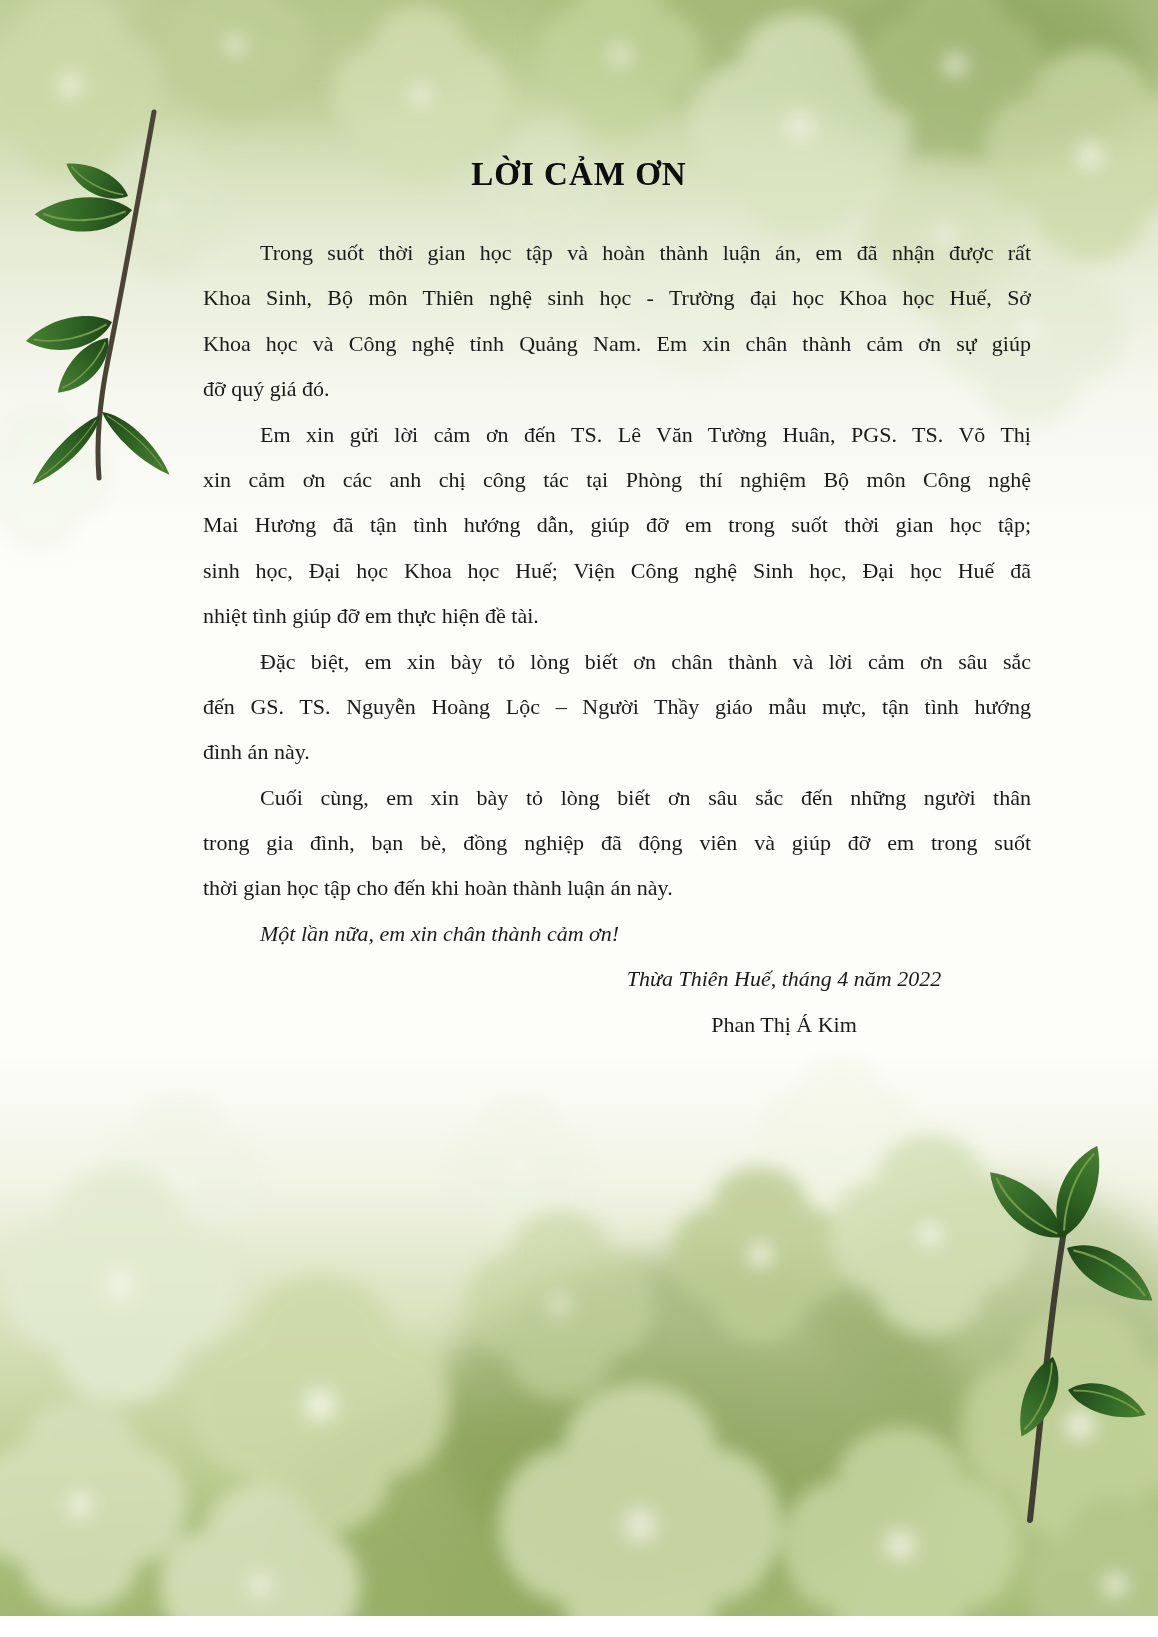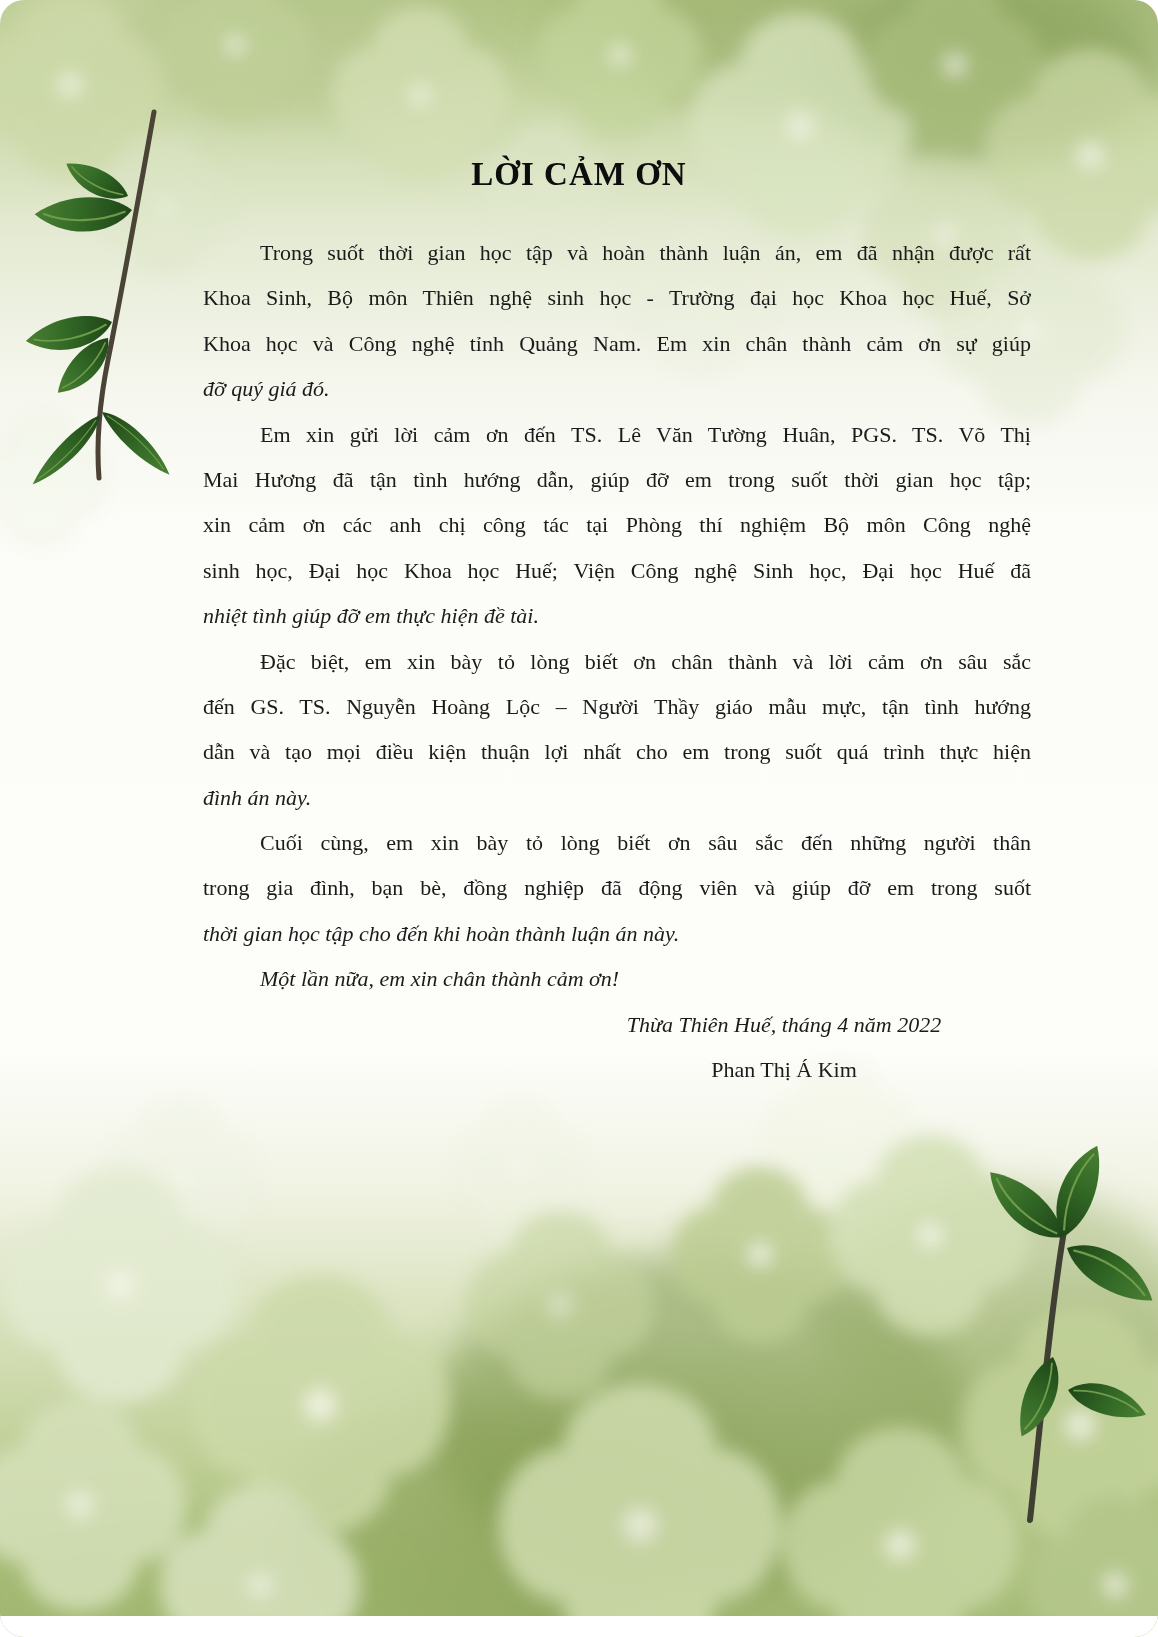--- a/index.html
+++ b/index.html
@@ -9,40 +9,39 @@
     background:
       radial-gradient(ellipse 420px 200px at 88% 2%, rgba(140,164,92,.75), rgba(140,164,92,0) 70%),
       radial-gradient(ellipse 380px 170px at 55% 0%, rgba(164,184,112,.6), rgba(164,184,112,0) 70%),
       radial-gradient(ellipse 300px 150px at 8% 2%, rgba(204,216,170,.8), rgba(204,216,170,0) 70%),
       radial-gradient(ellipse 520px 260px at 55% 92%, rgba(122,145,70,.5), rgba(122,145,70,0) 70%),
       radial-gradient(ellipse 420px 220px at 92% 86%, rgba(147,169,99,.45), rgba(147,169,99,0) 70%),
       linear-gradient(180deg,
         #b7c98d 0%, #c9d7a6 6%, #e4ead2 14%, #f6f7ef 24%,
         #fcfcf8 32%, #fdfdfa 64%, #f2f4e6 72%,
         #dbe3c0 80%, #bccd92 90%, #aabf7c 97%, #a5ba77 100%);
-    border-radius: 24px;
   }
   .bg-svg{position:absolute; left:0; top:0; width:1158px; height:1637px; pointer-events:none;}
   .white-footer{position:absolute; left:0; bottom:0; width:100%; height:21px; background:#ffffff;}
 
   .page-title{
     position:absolute; top:156px; left:0; width:100%;
     text-align:center; font-weight:bold; font-size:33px; letter-spacing:1px;
     color:#0d0d0d;
   }
   .textblock{
     position:absolute; left:203px; top:230px; width:828px;
     font-size:22px; line-height:45.4px;
   }
   .line{
     height:45.4px; overflow:visible;
     text-align:justify; text-align-last:justify;
   }
   .line.first{ text-indent:57px; }
-  .line.last{ text-align-last:left;font-style:italic; }
+  .line.last{ text-align-last:left; }
   .line.italic{ font-style:italic; text-align-last:left; }
   .sign-block{ text-align:center; transform:translateX(167px); }
   .sign-line{ height:45.4px; }
   .sign-line.date{ font-style:italic; }
 </style>
 </head>
 <body>
 
 <div class="page">
 
@@ -143,28 +142,27 @@
   <div class="page-title">LỜI CẢM ƠN</div>
 
   <div class="textblock">
 
     <div class="line first">Trong suốt thời gian học tập và hoàn thành luận án, em đã nhận được rất</div>
     <div class="line">Khoa Sinh, Bộ môn Thiên nghệ sinh học - Trường đại học Khoa học Huế, Sở</div>
     <div class="line">Khoa học và Công nghệ tỉnh Quảng Nam. Em xin chân thành cảm ơn sự giúp</div>
     <div class="line last">đỡ quý giá đó.</div>
 
     <div class="line first">Em xin gửi lời cảm ơn đến TS. Lê Văn Tường Huân, PGS. TS. Võ Thị</div>
+    <div class="line">xin cảm ơn các anh chị công tác tại Phòng thí nghiệm Bộ môn Công nghệ</div>
     <div class="line">Mai Hương đã tận tình hướng dẫn, giúp đỡ em trong suốt thời gian học tập;</div>
-    <div class="line">xin cảm ơn các anh chị công tác tại Phòng thí nghiệm Bộ môn Công nghệ</div>
     <div class="line">sinh học, Đại học Khoa học Huế; Viện Công nghệ Sinh học, Đại học Huế đã</div>
     <div class="line last">nhiệt tình giúp đỡ em thực hiện đề tài.</div>
 
     <div class="line first">Đặc biệt, em xin bày tỏ lòng biết ơn chân thành và lời cảm ơn sâu sắc</div>
     <div class="line">đến GS. TS. Nguyễn Hoàng Lộc – Người Thầy giáo mẫu mực, tận tình hướng</div>
-    <div class="line">dẫn và tạo mọi điều kiện thuận lợi nhất cho em trong suốt quá trình thực hiện</div>
     <div class="line last">đình án này.</div>
 
     <div class="line first">Cuối cùng, em xin bày tỏ lòng biết ơn sâu sắc đến những người thân</div>
     <div class="line">trong gia đình, bạn bè, đồng nghiệp đã động viên và giúp đỡ em trong suốt</div>
     <div class="line last">thời gian học tập cho đến khi hoàn thành luận án này.</div>
 
     <div class="line first italic">Một lần nữa, em xin chân thành cảm ơn!</div>
 
     <div class="sign-block">
       <div class="sign-line date">Thừa Thiên Huế, tháng 4 năm 2022</div>

